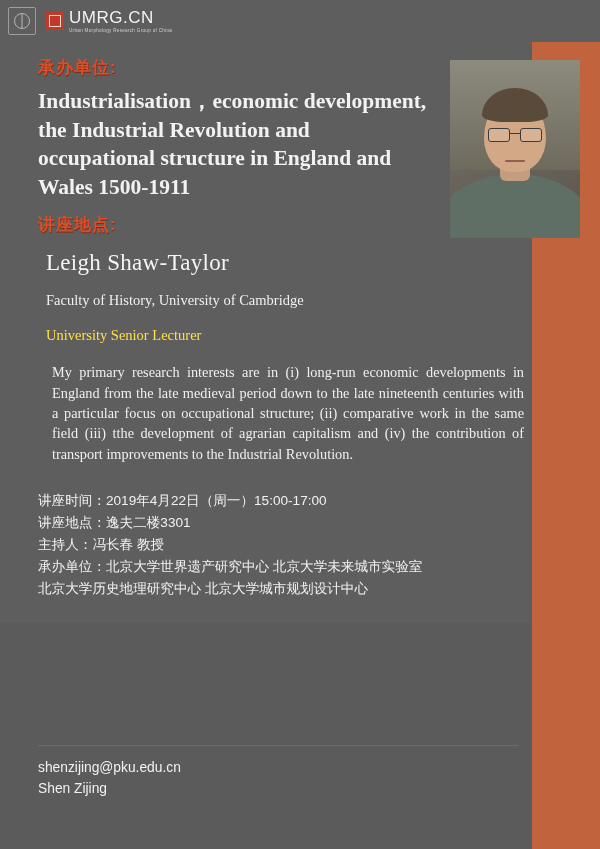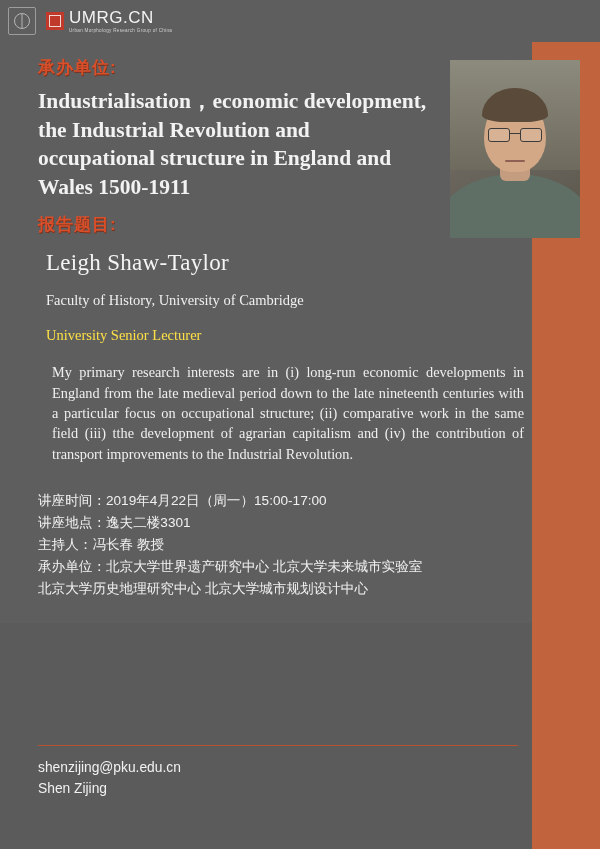--- a/index.html
+++ b/index.html
@@ -316,21 +316,21 @@
       <i class="l"></i>
         <b></b>
         <i class="r"></i>
     </div>
     <div class="mouth"></div>
   </div>
 
   <div class="content">
     <p class="label-cn">承办单位:</p>
     <h1 class="title-en">Industrialisation，economic development, the Industrial Revolution and occupational structure in England and Wales 1500-1911</h1>
-    <p class="label-cn">报告题目:</p>
+    <p class="label-cn">讲座地点:</p>
     <div class="speaker-name">Leigh Shaw-Taylor</div>
     <div class="affil">Faculty of History, University of Cambridge</div>
     <div class="affil2">University Senior Lecturer</div>
     <p class="bio">My primary  research interests are in (i) long-run economic developments in England from the late medieval period down to the late nineteenth centuries with a particular focus on occupational structure; (ii) comparative work in the same field (iii) tthe development of agrarian capitalism and (iv) the contribution of transport improvements to the Industrial Revolution.</p>
 
     <div class="details">
       <div>讲座时间：2019年4月22日（周一）15:00-17:00</div>
       <div>讲座地点：逸夫二楼3301</div>
       <div>主持人：冯长春 教授</div>
       <div>承办单位：北京大学世界遗产研究中心  北京大学未来城市实验室</div>

